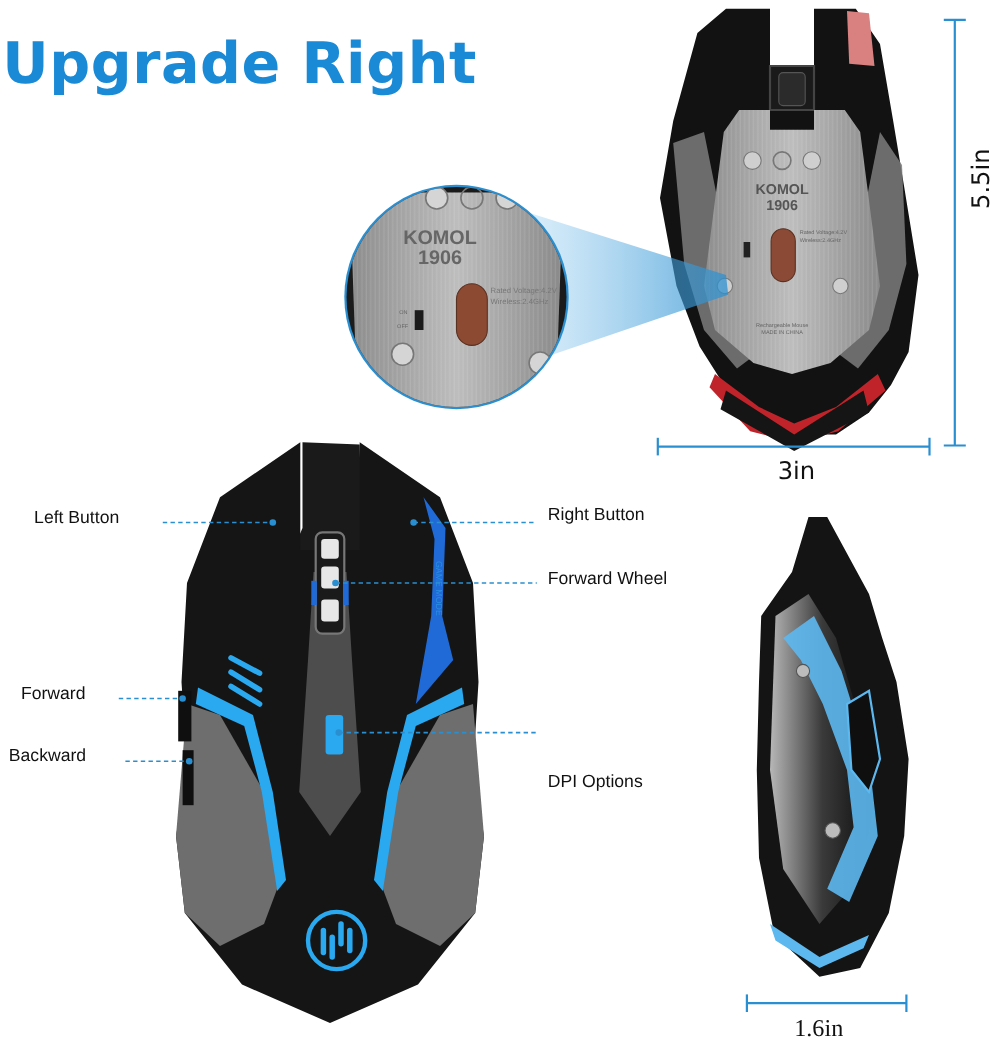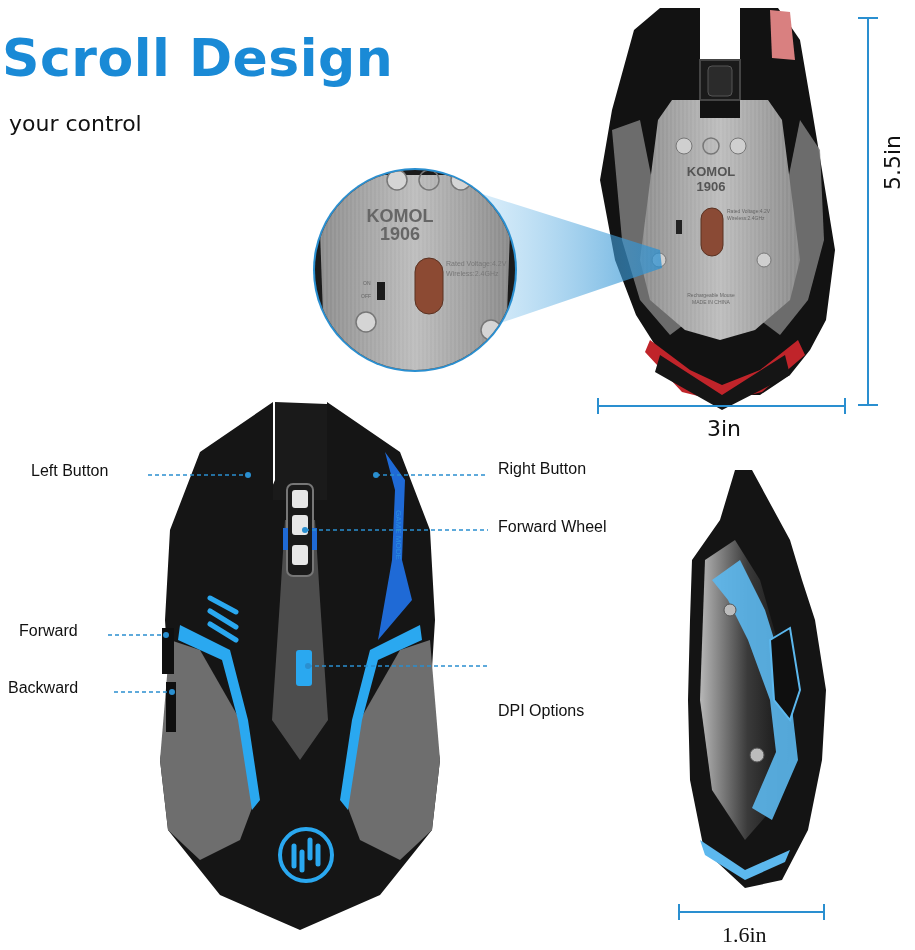--- a/index.html
+++ b/index.html
@@ -7,23 +7,22 @@
   .abs{position:absolute;}
   #title{left:2px;top:28px;font-size:52px;font-weight:bold;color:#1a8ad6;font-family:"DejaVu Sans",sans-serif;letter-spacing:0.5px;}
   #subtitle{left:2px;top:110px;font-size:22px;color:#111;line-height:28px;font-family:"DejaVu Sans",sans-serif;}
   .lbl{font-size:16px;color:#111;white-space:nowrap;}
   .dim{font-size:22px;color:#111;font-family:"DejaVu Sans",sans-serif;}
   svg{position:absolute;left:0;top:0;}
 </style>
 </head>
 <body>
 
-<div id="title" class="abs">Scroll Design</div>
+<div id="title" class="abs">Upgrade Right</div>
 <div id="subtitle" class="abs">
-  <div style="white-space:pre;"> your control</div>
 </div>
 
 <svg width="915" height="950" viewBox="0 0 915 950">
   <defs>
     <linearGradient id="plate" x1="0" x2="1" y1="0" y2="0">
       <stop offset="0" stop-color="#8d8d8d"></stop>
       <stop offset="0.5" stop-color="#bdbdbd"></stop>
       <stop offset="1" stop-color="#8a8a8a"></stop>
     </linearGradient>
     <linearGradient id="beam" x1="0" x2="1" y1="0" y2="0">

